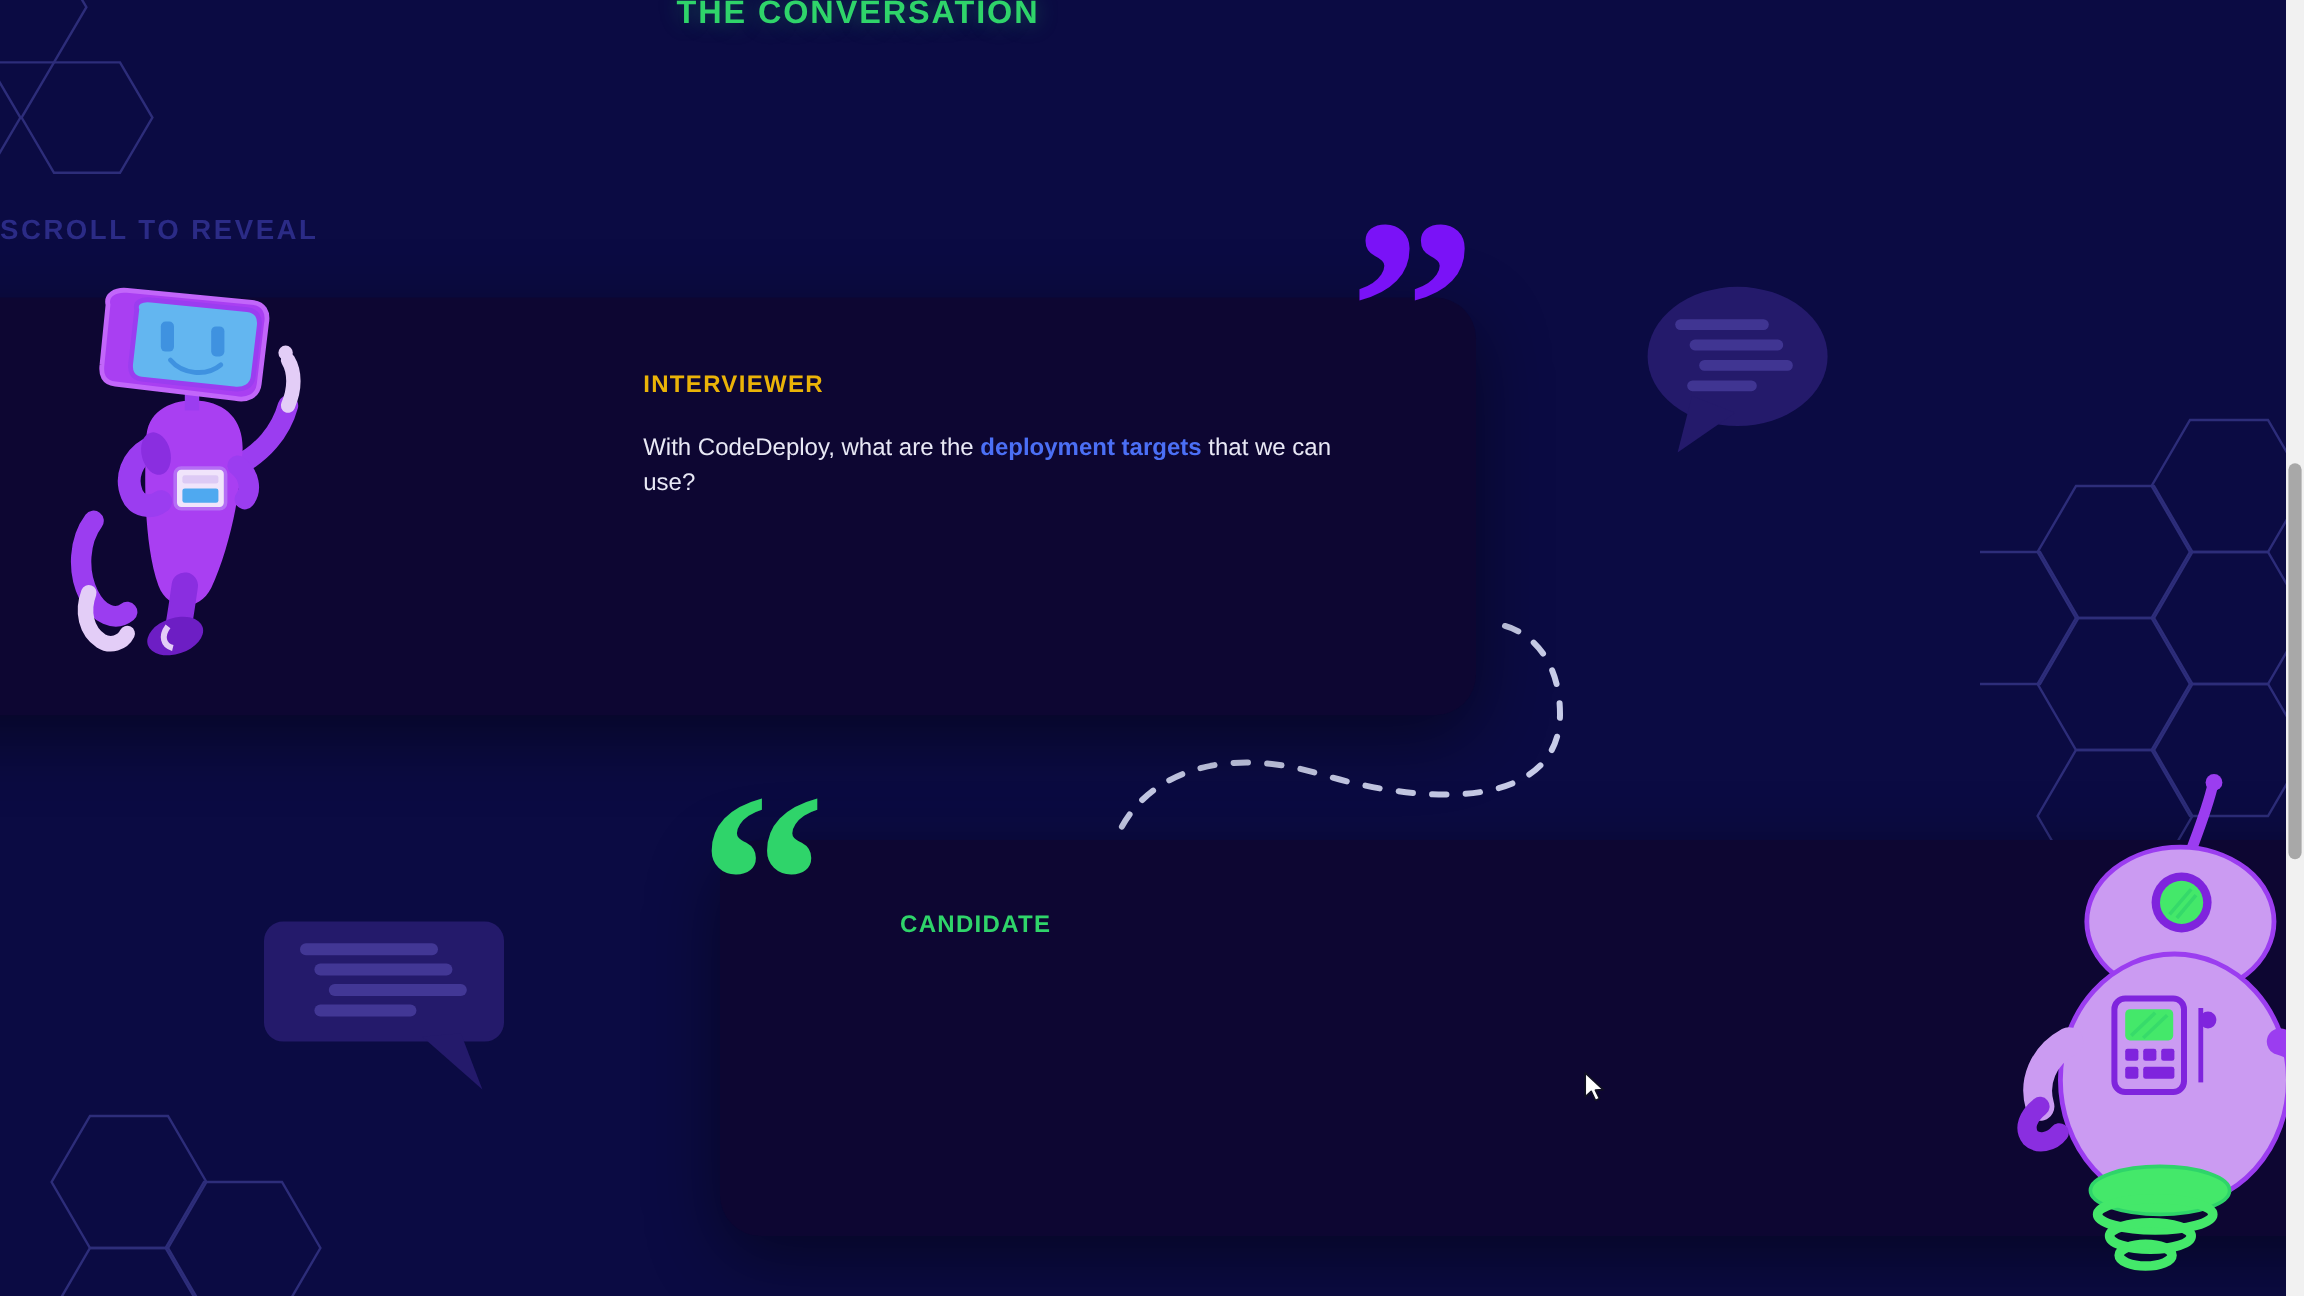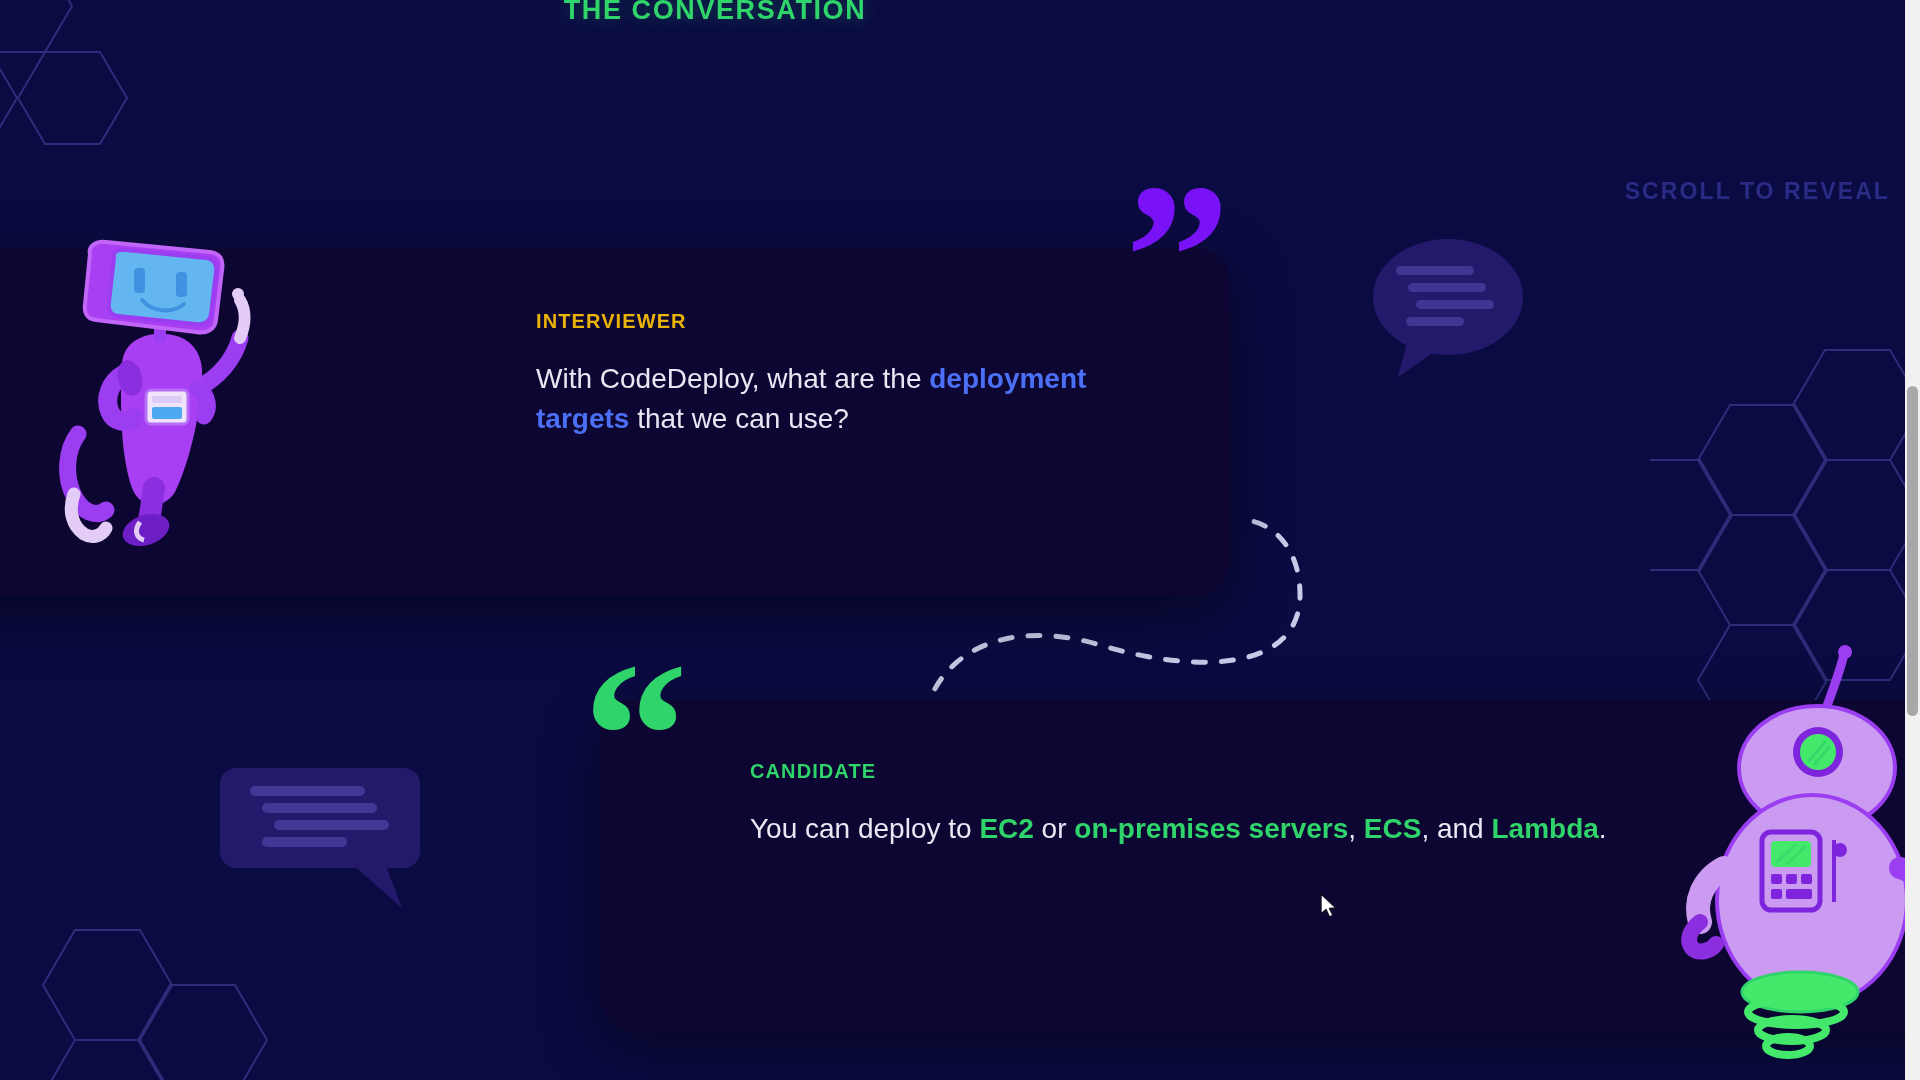--- a/index.html
+++ b/index.html
@@ -42,21 +42,21 @@
     letter-spacing:1.6px;
     color:#2fd46a;
     text-shadow:0 0 18px rgba(47,212,106,.35);
     width:1430px;
   }
   .scroll-hint {
     position:absolute;
     top:178px;
     left:0;
     width:1890px;
-    text-align:right;
+    text-align:left;
     font-size:23px;
     font-weight:700;
     letter-spacing:2.1px;
     color:#2b2b86;
   }
 
   
   .card {
     position:absolute;
     background:#0d0632;
@@ -82,21 +82,21 @@
   .speaker {
     font-size:20px;
     font-weight:700;
     letter-spacing:1.1px;
     margin-bottom:26px;
   }
   .speaker-interviewer { color:#eab308; }
   .speaker-candidate  { color:#2fd46a; }
 
   .utterance {
-    font-size:28px;
+    font-size:20px;
     line-height:1.43;
     color:#e8e8f5;
     max-width:600px;
     font-weight:400;
   }
   .card-candidate .utterance { max-width:860px; }
 
   .hl-blue  { color:#4b6ff5; font-weight:700; }
   .hl-green { color:#2fd46a; font-weight:700; }
 
@@ -204,21 +204,20 @@
 
   <div class="card card-interviewer">
     <div class="speaker speaker-interviewer">INTERVIEWER</div>
     <div class="utterance"><span>With CodeDeploy, what are the </span><span class="hl-blue">deployment targets</span><span> that we can use?</span></div>
   </div>
 
   <div class="quote quote-close">”</div>
 
   <div class="card card-candidate">
     <div class="speaker speaker-candidate">CANDIDATE</div>
-    <div class="utterance"><span>You can deploy to </span><span class="hl-green">EC2</span><span> or </span><span class="hl-green">on-premises servers</span><span>, </span><span class="hl-green">ECS</span><span>, and </span><span class="hl-green">Lambda</span><span>.</span></div>
   </div>
 
   <div class="quote quote-open">“</div>
 
   <svg class="robot robot-left" width="210" height="310" viewBox="0 0 210 310">
 
     <path d="M20 196 C 8 212, 6 238, 16 258 C 24 274, 38 280, 48 272" stroke="#9b3df0" stroke-width="17" fill="none" stroke-linecap="round"></path>
     <path d="M16 256 C 10 272, 14 288, 26 296 C 34 301, 44 298, 48 290" stroke="#e3cdf7" stroke-width="13" fill="none" stroke-linecap="round"></path>
 
     <path d="M140 150 C 160 140, 176 122, 182 100" stroke="#9b3df0" stroke-width="17" fill="none" stroke-linecap="round"></path>

